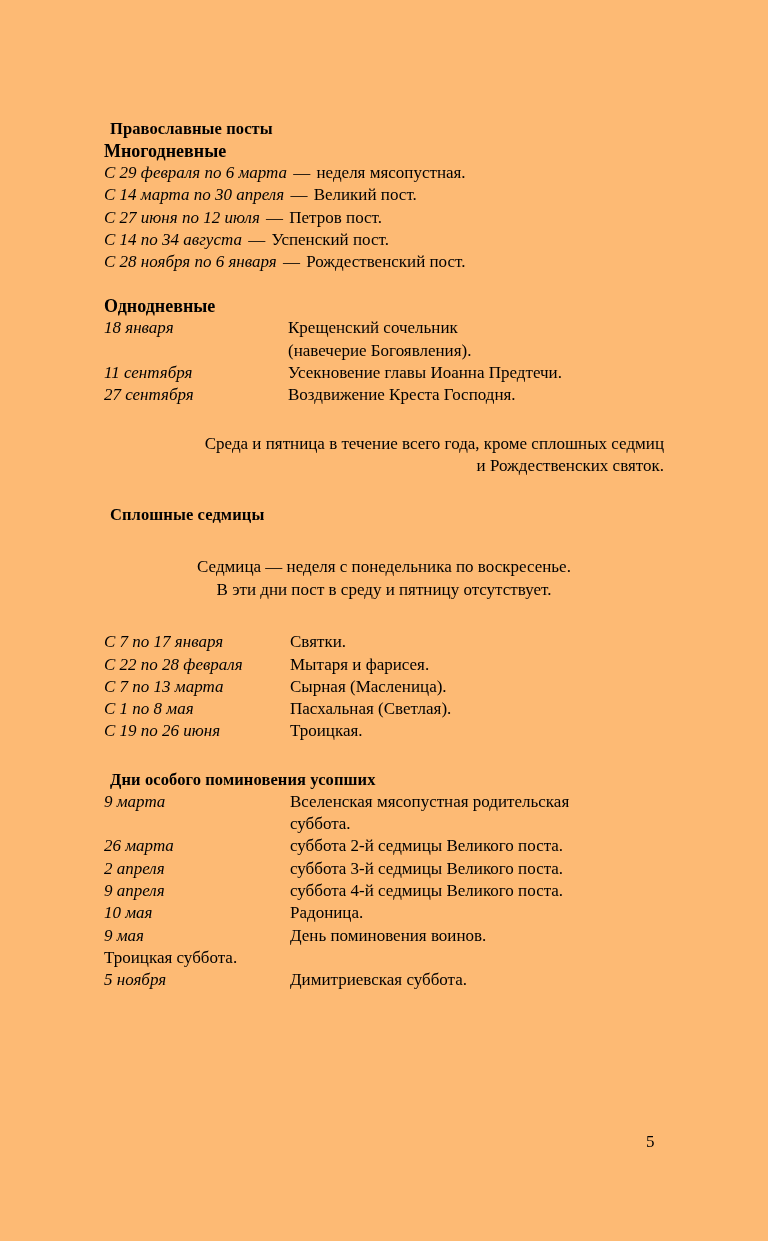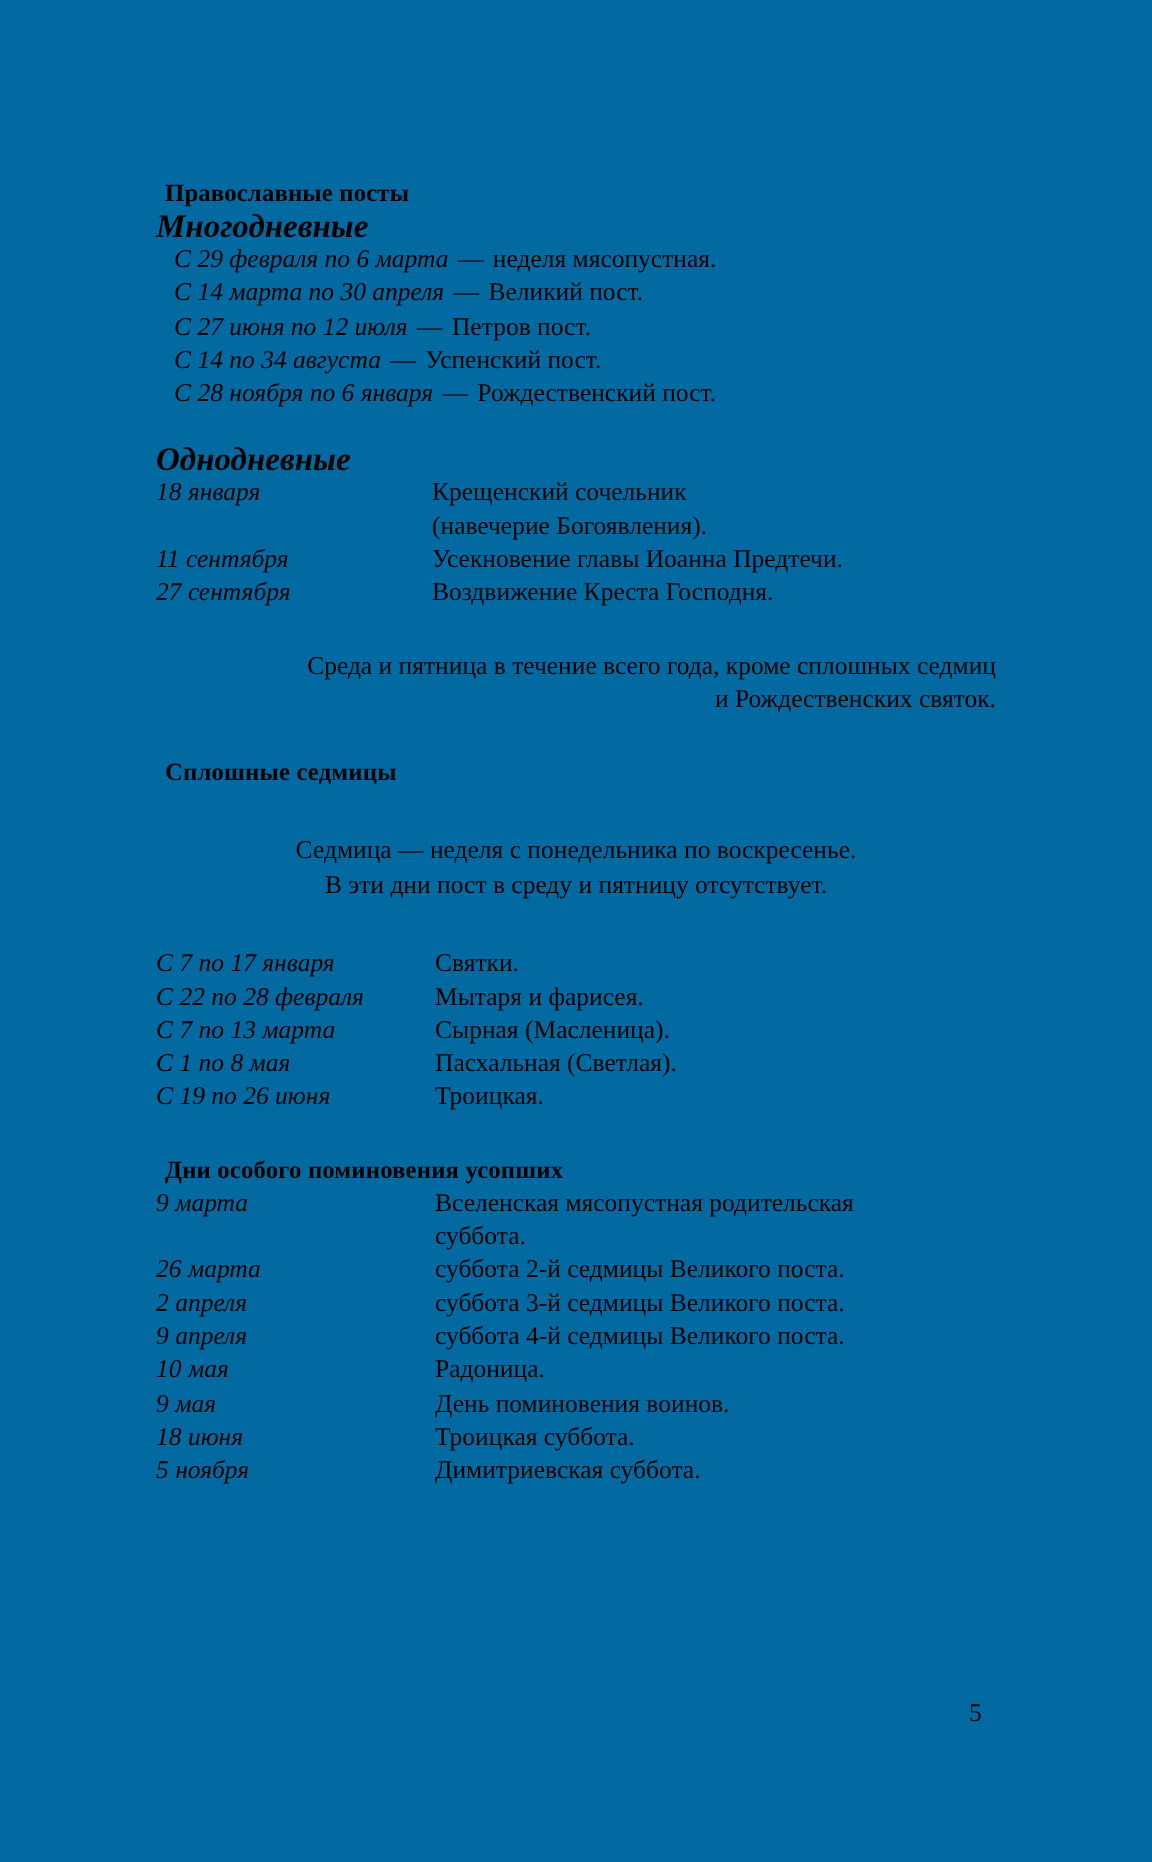--- a/index.html
+++ b/index.html
@@ -5,21 +5,21 @@
 <style>
   html, body {
     margin: 0;
     padding: 0;
     background: #ffffff;
   }
   .page {
     position: relative;
     width: 768px;
     height: 1241px;
-    background: #0369a1;
+    background: #fdba74;
     overflow: hidden;
     font-family: "Liberation Serif", "DejaVu Serif", serif;
     color: #000000;
   }
   .content {
     position: absolute;
     left: 104px;
     top: 118px;
     width: 560px;
   }
@@ -28,34 +28,32 @@
   .h-bold {
     font-weight: bold;
     font-size: 16.5px;
     line-height: 22px;
     letter-spacing: 0.1px;
   }
   .h-bold.indented { padding-left: 6px; }
 
   .h-bolditalic {
     font-weight: bold;
-    font-style: italic;
-    font-size: 22px;
+    font-size: 18px;
     line-height: 22px;
   }
 
   
   .line {
     font-size: 17px;
     line-height: 22.3px;
     white-space: nowrap;
   }
   .line .date {
     font-style: italic;
-    margin-left: 12px;
   }
   .line .dash {
     font-style: normal;
     padding: 0 2px;
   }
 
   
   .row {
     display: flex;
     font-size: 17px;
@@ -225,21 +223,20 @@
     </div>
     <div class="row wide">
       <div class="col-date">10 мая</div>
       <div class="col-desc">Радоница.</div>
     </div>
     <div class="row wide">
       <div class="col-date">9 мая</div>
       <div class="col-desc">День поминовения воинов.</div>
     </div>
     <div class="row wide">
-      <div class="col-date">18 июня</div>
       <div class="col-desc">Троицкая суббота.</div>
     </div>
     <div class="row wide">
       <div class="col-date">5 ноября</div>
       <div class="col-desc">Димитриевская суббота.</div>
     </div>
 
   </div>
 
   <div class="page-number">5</div>

